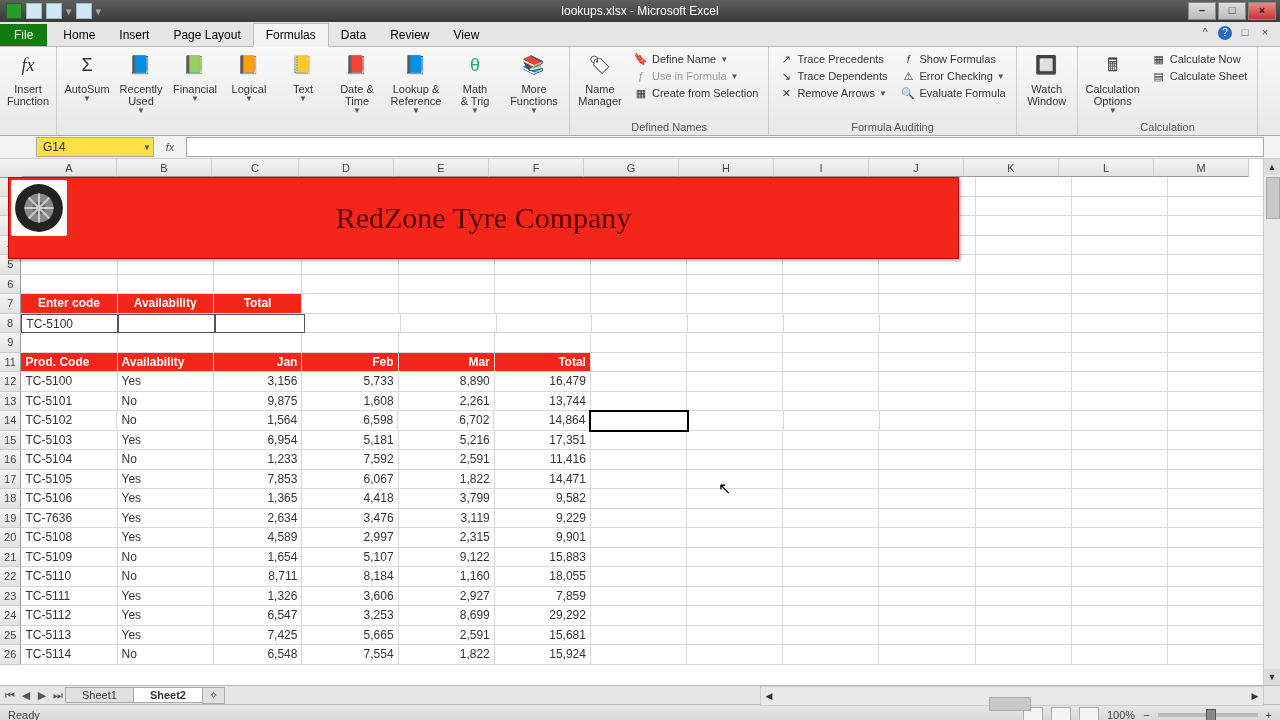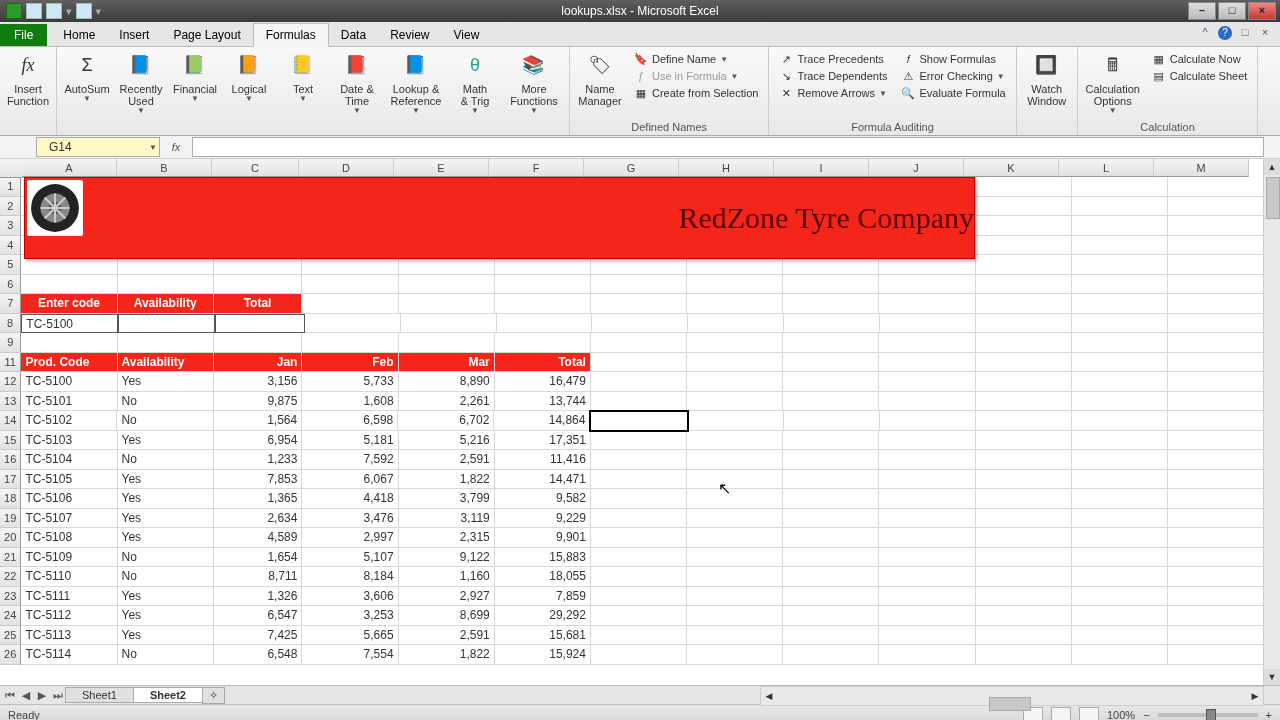--- a/index.html
+++ b/index.html
@@ -27,34 +27,34 @@
 .big{width:48px;display:flex;flex-direction:column;align-items:center;text-align:center;padding:2px;font-size:11px;line-height:1.1;cursor:pointer}
 .big .ic{width:30px;height:30px;margin-bottom:2px;display:flex;align-items:center;justify-content:center;font-size:18px}
 .big.lg{width:58px}
 .grouplabel{text-align:center;font-size:11px;color:#555;padding:1px 0 2px}
 .smallstack{display:flex;flex-direction:column;gap:1px;padding:2px}
 .small{display:flex;align-items:center;gap:4px;padding:1px 4px;font-size:11px;cursor:pointer;white-space:nowrap}
 .small .ic{width:14px;height:14px;display:inline-flex;align-items:center;justify-content:center}
 .dd{font-size:8px;color:#555}
 
 .fbar{height:22px;border-bottom:1px solid #ccc;display:flex;align-items:center;background:#f3f3f3}
-.namebox{width:110px;height:18px;border:1px solid #aaa;background:#fef9c3;margin-left:36px;display:flex;align-items:center;padding-left:12px;font-size:12px;position:relative}
+.namebox{width:110px;height:18px;border:1px solid #aaa;background:#fde047;margin-left:36px;display:flex;align-items:center;padding-left:6px;font-size:12px;position:relative}
 .namebox .dd{position:absolute;right:2px}
 .fx{width:20px;text-align:center;font-style:italic;color:#555;margin:0 6px}
 .fin{flex:1;height:18px;border:1px solid #aaa;background:#fff;margin-right:16px}
 
 .gridwrap{display:flex;height:526px;position:relative}
 .colhdrs{position:absolute;top:0;left:22px;right:16px;height:18px;display:flex;z-index:2}
 .ch{border-right:1px solid #ccc;border-bottom:1px solid #999;background:linear-gradient(#f5f5f5,#e2e2e2);text-align:center;font-size:11px;line-height:18px;color:#444}
 .rowarea{position:absolute;top:18px;left:0;right:16px;bottom:0;overflow:hidden}
 .row{display:flex;height:19.5px}
 .rh{width:22px;border-right:1px solid #999;border-bottom:1px solid #ccc;background:linear-gradient(#f5f5f5,#e2e2e2);text-align:center;font-size:11px;line-height:19px;color:#444}
 .cell{border-right:1px solid #d8d8d8;border-bottom:1px solid #d8d8d8;padding:0 4px;font-size:12px;line-height:19px;overflow:hidden;white-space:nowrap}
 .cell.r{text-align:right}
-.banner{position:absolute;left:24px;top:18px;width:949px;height:80px;background:#f32619;border:1px solid #b00;box-shadow:2px 2px 3px rgba(0,0,0,.3);display:flex;align-items:center;justify-content:flex-end;z-index:3}
+.banner{position:absolute;left:8px;top:18px;width:949px;height:80px;background:#f32619;border:1px solid #b00;box-shadow:2px 2px 3px rgba(0,0,0,.3);display:flex;align-items:center;justify-content:center;z-index:3}
 .banner .txt{font-family:Georgia,serif;font-size:30px;color:#5a0000}
 .banner .tire{position:absolute;left:2px;top:2px;width:56px;height:56px;background:#fff;border-radius:2px;padding:2px;box-sizing:border-box}
 .banner .tire svg{width:100%;height:100%}
 .redhdr{background:#f32619;color:#fff;font-weight:bold;text-align:center}
 .cornerbox{position:absolute;left:0;top:0;width:22px;height:18px;background:linear-gradient(#f5f5f5,#e2e2e2);border-right:1px solid #999;border-bottom:1px solid #999;z-index:2}
 .vscroll{position:absolute;right:0;top:0;width:16px;bottom:0;background:#e9e9e9;border-left:1px solid #ccc}
 .vscroll .up,.vscroll .dn{height:16px;background:#ddd;text-align:center;font-size:9px;line-height:16px}
 .vscroll .dn{position:absolute;bottom:0;width:100%}
 .vscroll .thumb{position:absolute;top:18px;width:12px;left:2px;height:40px;background:#c8c8c8;border:1px solid #aaa}
 
@@ -569,21 +569,21 @@
         <div class="cell cG"></div>
         <div class="cell cH"></div>
         <div class="cell cI"></div>
         <div class="cell cJ"></div>
         <div class="cell cK"></div>
         <div class="cell cL"></div>
         <div class="cell cM"></div>
       </div>
       <div class="row">
         <div class="rh">19</div>
-        <div class="cell cA">TC-5107</div>
+        <div class="cell cA">TC-7636</div>
         <div class="cell cB">Yes</div>
         <div class="cell cC r">2,634</div>
         <div class="cell cD r">3,476</div>
         <div class="cell cE r">3,119</div>
         <div class="cell cF r">9,229</div>
         <div class="cell cG"></div>
         <div class="cell cH"></div>
         <div class="cell cI"></div>
         <div class="cell cJ"></div>
         <div class="cell cK"></div>

